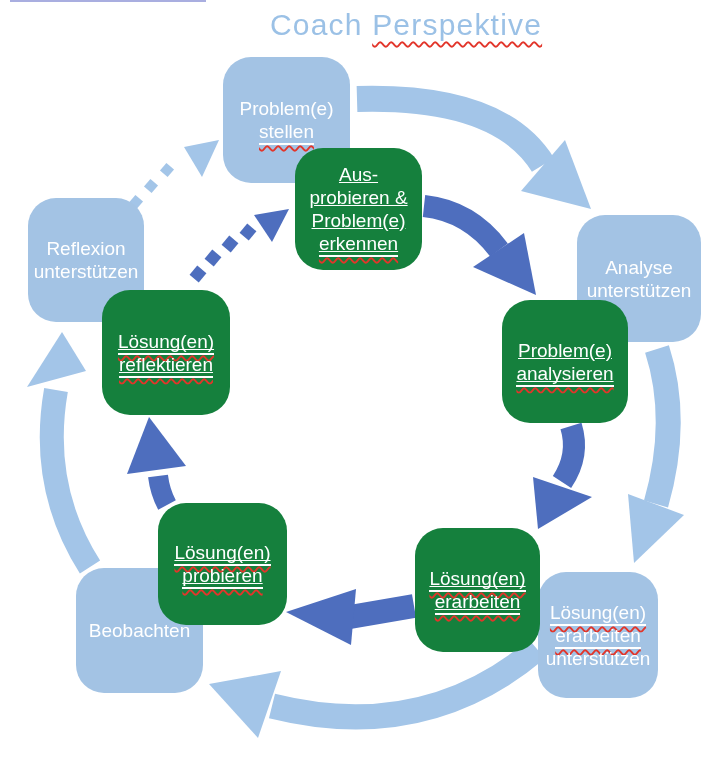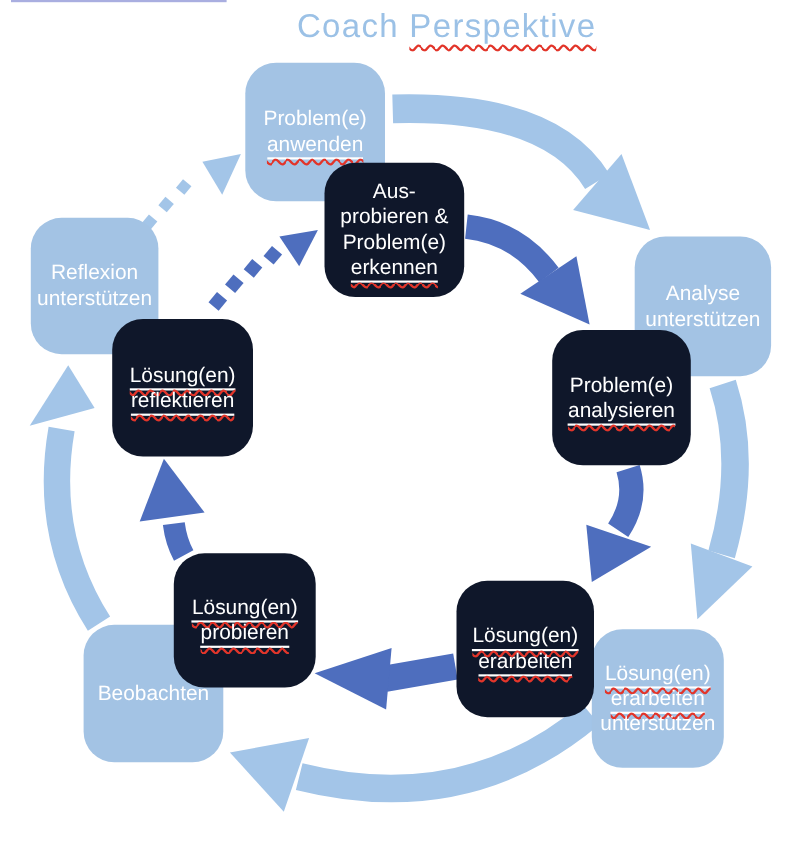--- a/index.html
+++ b/index.html
@@ -8,21 +8,21 @@
     font-family:"Liberation Sans",sans-serif;background:#ffffff;
   }
   #topline{position:absolute;left:10px;top:0;width:196px;height:2px;background:#a9aee0;}
   #arrows{position:absolute;left:0;top:0;z-index:1;}
   .box{
     position:absolute;border-radius:28px;display:flex;flex-direction:column;
     justify-content:center;align-items:center;text-align:center;
     color:#ffffff;font-size:19px;line-height:23px;
   }
   .light{background:#a3c3e4;z-index:2;}
-  .dark{background:#0f172a;z-index:3;}
+  .dark{background:#15803d;z-index:3;text-decoration:underline;}
   .bline{white-space:nowrap;}
   
   .wred,.red-sq{
     text-decoration-line:underline;
     text-decoration-style:wavy;
     text-decoration-color:#e2352a;
     text-decoration-thickness:1.7px;
     text-decoration-skip-ink:none;
   }
   .wred{text-underline-offset:7px;}
@@ -94,21 +94,21 @@
       <rect x="242" y="226" width="12" height="12" transform="rotate(40 248 232)" fill="#4e6ebe"></rect>
       <polygon points="289,209 254,215 272,242" fill="#4e6ebe"></polygon>
     </g>
   </svg>
 
   <div id="title"><span>Coach </span><span class="red-sq">Perspektive</span></div>
 
 
   <div class="box light" style="left:223px;top:57px;width:127px;height:126px">
     <div class="bline"><span>Problem(e)</span></div>
-    <div class="bline"><span class="wred"><span class="wline">anwenden</span></span></div>
+    <div class="bline"><span class="wred"><span class="wline">stellen</span></span></div>
   </div>
 
   <div class="box light" style="left:577px;top:215px;width:124px;height:127px">
     <div class="bline"><span>Analyse</span></div>
     <div class="bline"><span>unterstützen</span></div>
   </div>
 
   <div class="box light" style="left:538px;top:572px;width:120px;height:126px">
     <div class="bline"><span class="wred"><span class="wline">Lösung(en)</span></span></div>
     <div class="bline"><span class="wred"><span class="wline">erarbeiten</span></span></div>

